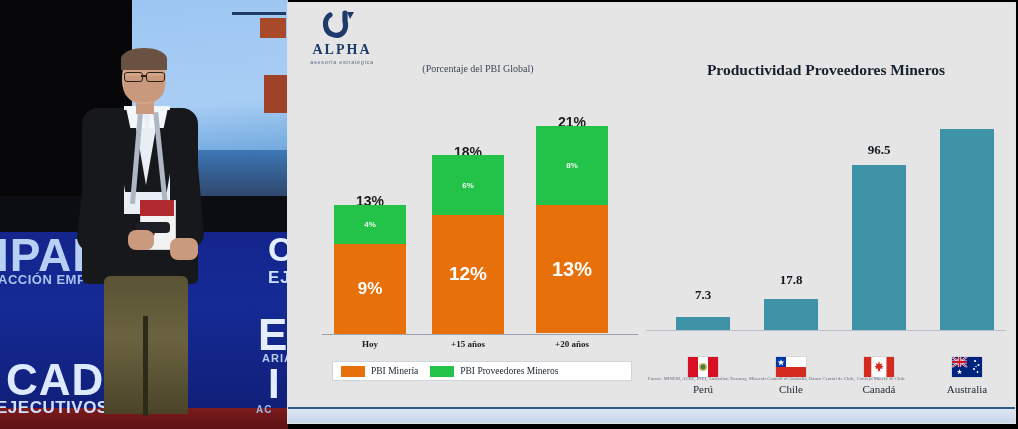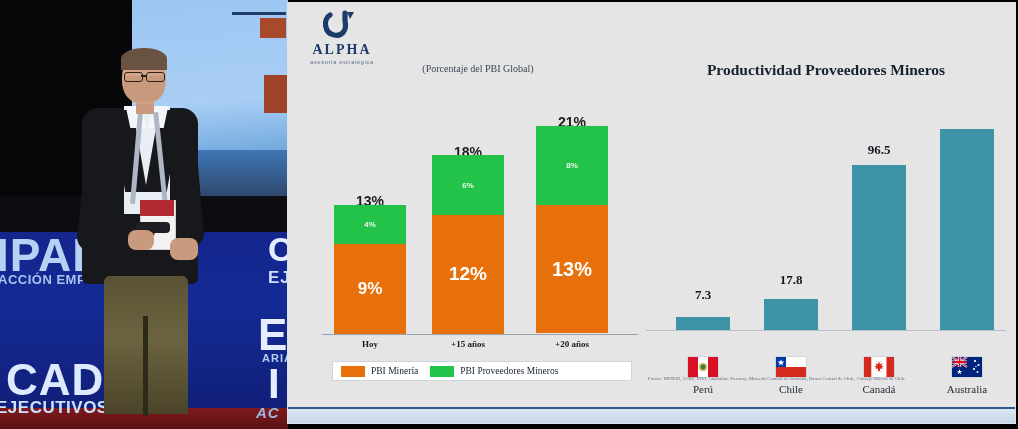--- a/index.html
+++ b/index.html
@@ -26,21 +26,21 @@
     letter-spacing:1px;white-space:nowrap;}
   .vt-ipae{left:-4px;top:228px;font-size:46px;color:#b9d0f5;}
   .vt-accion{left:-2px;top:272px;font-size:13px;color:#aac3ee;letter-spacing:.5px;}
   .vt-cade{left:6px;top:355px;font-size:44px;color:#dce9ff;}
   .vt-ejec{left:-4px;top:398px;font-size:17px;color:#cfe0ff;letter-spacing:.5px;}
   .vt-ej{left:268px;top:268px;font-size:17px;color:#cfe0ff;}
   .vt-e{left:258px;top:310px;font-size:44px;color:#e4eeff;}
   .vt-arial{left:262px;top:352px;font-size:11px;color:#b6cdf2;}
   .vt-c{left:268px;top:230px;font-size:34px;color:#e4eeff;}
   .vt-i{left:268px;top:360px;font-size:42px;color:#e4eeff;}
-  .vt-a2{left:256px;top:404px;font-size:15px;color:#9fb8e6;font-style:italic;}
+  .vt-a2{left:256px;top:404px;font-size:10px;color:#9fb8e6;}
 
   
   .p-head{position:absolute;left:122px;top:52px;width:44px;height:52px;border-radius:48% 48% 44% 44%;
     background:#d3a487;}
   .p-hair{position:absolute;left:121px;top:48px;width:46px;height:22px;border-radius:50% 50% 0 0;background:#6a5243;}
   .p-face-sh{position:absolute;left:124px;top:76px;width:40px;height:26px;border-radius:0 0 46% 46%;
     background:#c08f74;opacity:.55;}
   .p-glass{position:absolute;top:72px;width:17px;height:8px;border:1.6px solid #2a2219;border-radius:3px;}
   .p-glassL{left:124px;} .p-glassR{left:146px;}
   .p-glassbr{position:absolute;left:141px;top:75px;width:5px;height:2px;background:#2a2219;}

